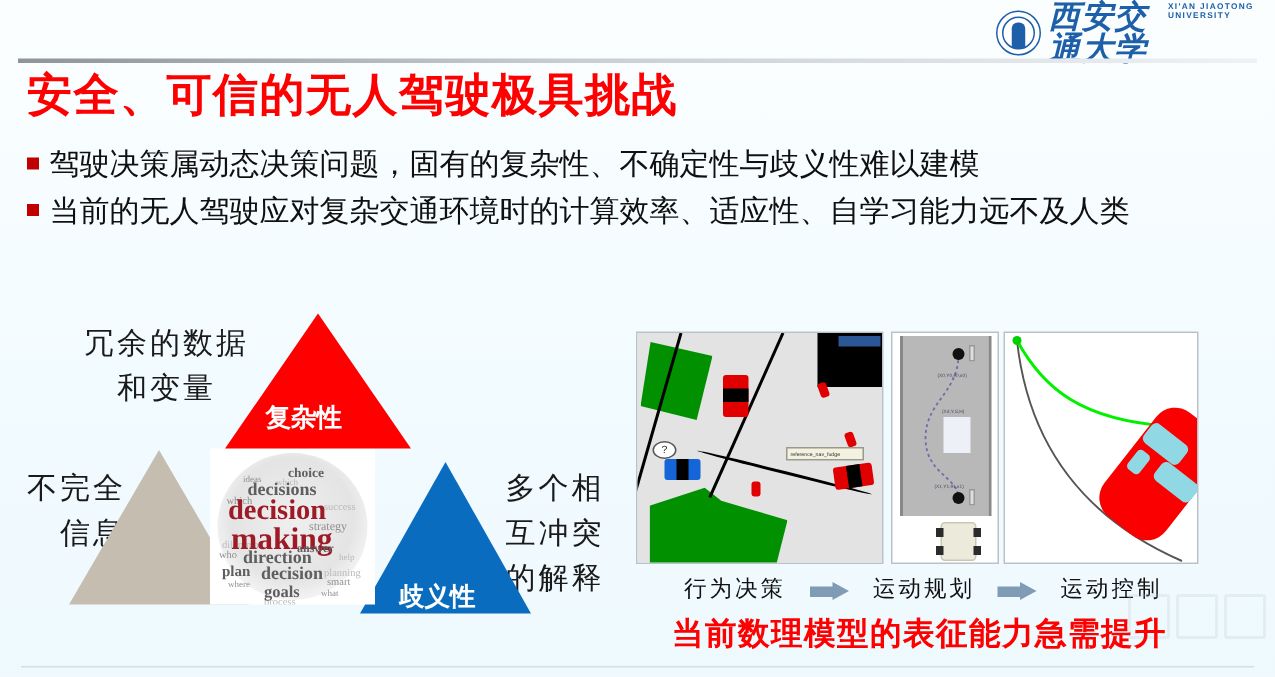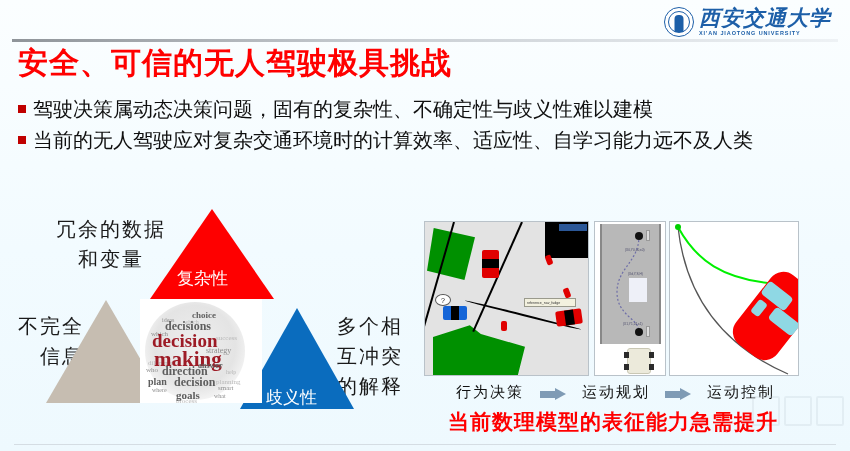--- a/index.html
+++ b/index.html
@@ -19,21 +19,21 @@
   #logo { position: absolute; top: 3px; right: 10px; width: 176px; height: 38px;
           display: flex; align-items: center; gap: 5px; }
   #logo .seal { width: 30px; height: 30px; border-radius: 50%;
                 border: 1.6px solid #1d5fa8; position: relative; flex: 0 0 auto;
                 background: #fff; }
   #logo .seal::before { content: ""; position: absolute; inset: 3px;
                 border-radius: 50%; border: 1px solid #1d5fa8; }
   #logo .seal::after { content: ""; position: absolute; left: 50%; top: 7px;
                 transform: translateX(-50%); width: 9px; height: 17px;
                 background: #1d5fa8; border-radius: 4px 4px 1px 1px; }
-  #logo .wordmark { display: flex; flex-direction: column; line-height: 1; }
+  #logo .wordmark { display: flex; flex-direction: row; line-height: 1; }
   #logo .cn { font-family: "Liberation Serif","DejaVu Serif",serif;
               font-size: 21px; font-weight: 700; color: #1d5fa8;
               letter-spacing: 1px; font-style: italic; }
   #logo .en { font-size: 5.5px; color: #1d5fa8; letter-spacing: 0.9px;
               margin-top: 2px; font-weight: 700; }
 
   #headrule { position: absolute; left: 12px; right: 12px; top: 39px; height: 3px;
       background: linear-gradient(90deg,#8f9499 0%, #c9ced3 45%, #eef2f5 100%); }
 
   #title { position: absolute; left: 18px; top: 43px;
@@ -54,36 +54,36 @@
   .tri { position: absolute; width: 0; height: 0; }
   #tri-red { left: 150px; top: 4px;
       border-left: 62px solid transparent; border-right: 62px solid transparent;
       border-bottom: 90px solid #fe0000; }
   #tri-gray { left: 46px; top: 95px;
       border-left: 60px solid transparent; border-right: 60px solid transparent;
       border-bottom: 103px solid #c6bdb1; }
   #tri-blue { left: 240px; top: 103px;
       border-left: 57px solid transparent; border-right: 57px solid transparent;
       border-bottom: 101px solid #0a6cbe; }
-  .tri-label { position: absolute; font-size: 17px; font-weight: 400;
+  .tri-label { position: absolute; font-size: 17px; font-weight: 700;
       color: #ffffff; white-space: nowrap;
       font-family: "DejaVu Sans","Liberation Sans",sans-serif; }
   #lab-red  { left: 177px; top: 62px; }
   #lab-gray { left:  66px; top: 176px; }
   #lab-blue { left: 266px; top: 181px; }
 
   .anno { position: absolute; font-size: 20px; color: #1a1a1a; line-height: 1.5;
       font-family: Liberation Sans, sans-serif; letter-spacing: 2px;
       text-align: center; }
   #anno-top  { left: 56px; top: 9px;  width: 110px; }
   #anno-left { left: 4px;  top: 106px; width: 80px; text-align: right; }
   #anno-right{ left: 330px; top: 106px; width: 80px; }
 
   
-  #cloud { position: absolute; left: 140px; top: 94px; width: 122px; height: 104px;
+  #cloud { position: absolute; left: 140px; top: 94px; width: 110px; height: 104px;
       background: #ffffff; overflow: hidden; }
   #cloud .disc { position: absolute; left: 5px; top: 3px; width: 100px; height: 98px;
       border-radius: 50%; background: radial-gradient(circle at 50% 45%,
         #efefef 0%, #e4e4e4 55%, #f7f7f7 78%, #ffffff 100%); }
   #cloud span { position: absolute; font-family: "Liberation Serif","DejaVu Serif",serif;
       white-space: nowrap; line-height: 1; }
   .wc-g  { color: #b9b9b9; margin-top: 12px; }
   .wc-g2 { color: #8f8f8f; }
   .wc-d  { color: #5e5e5e; font-weight: 700; }
   .wc-r  { color: #9d1b26; font-weight: 700; }

